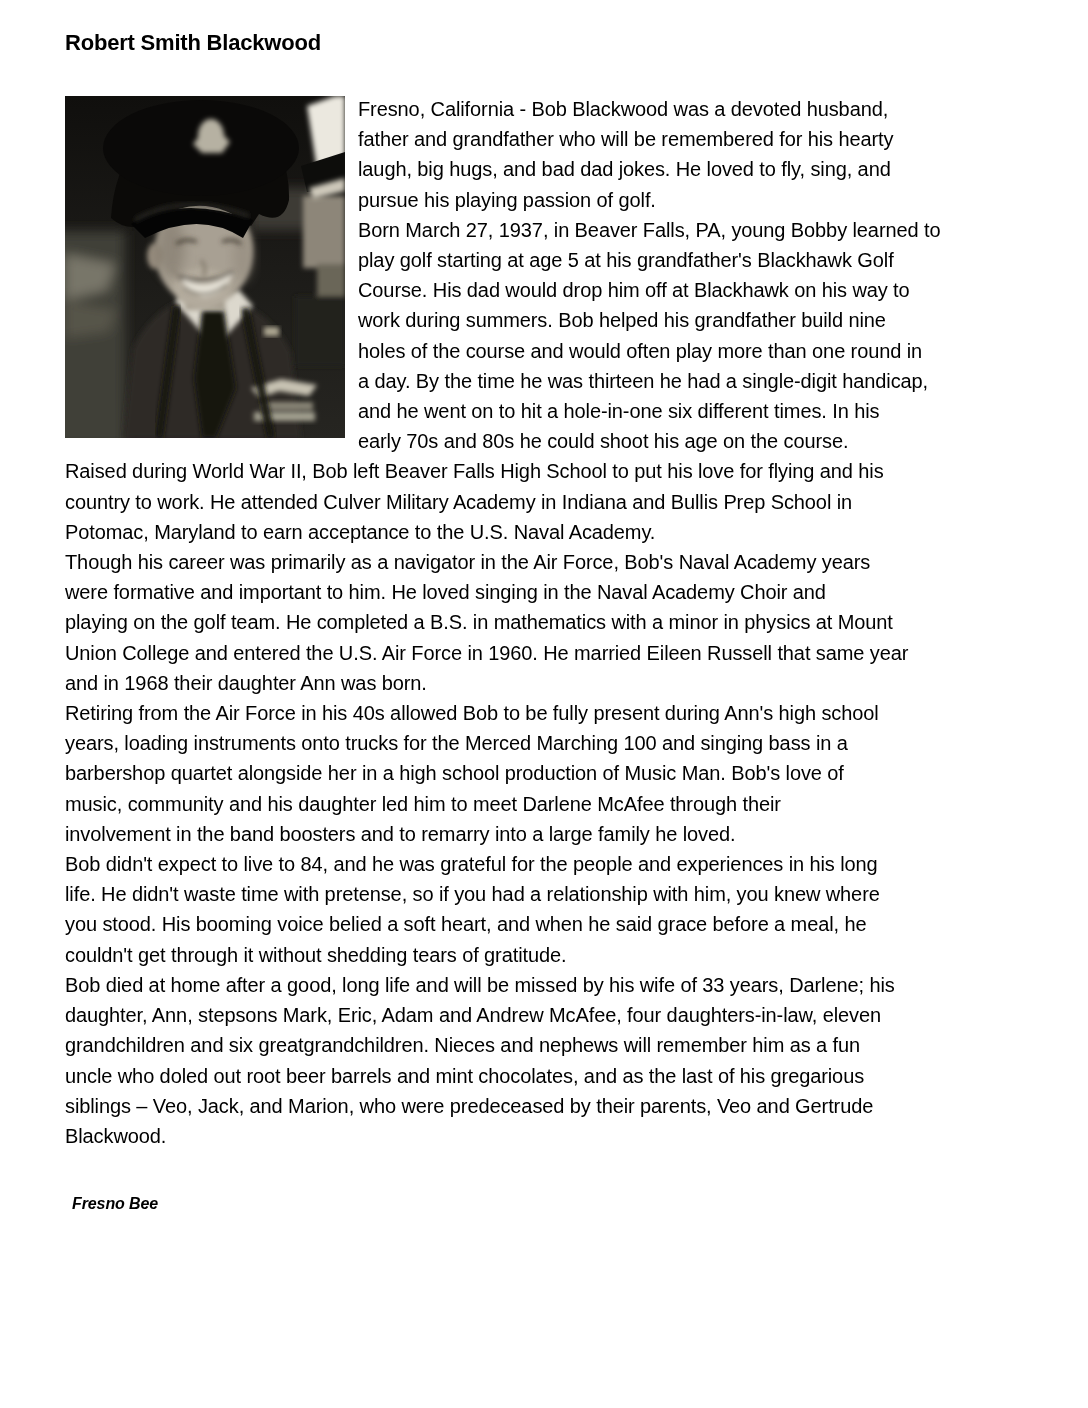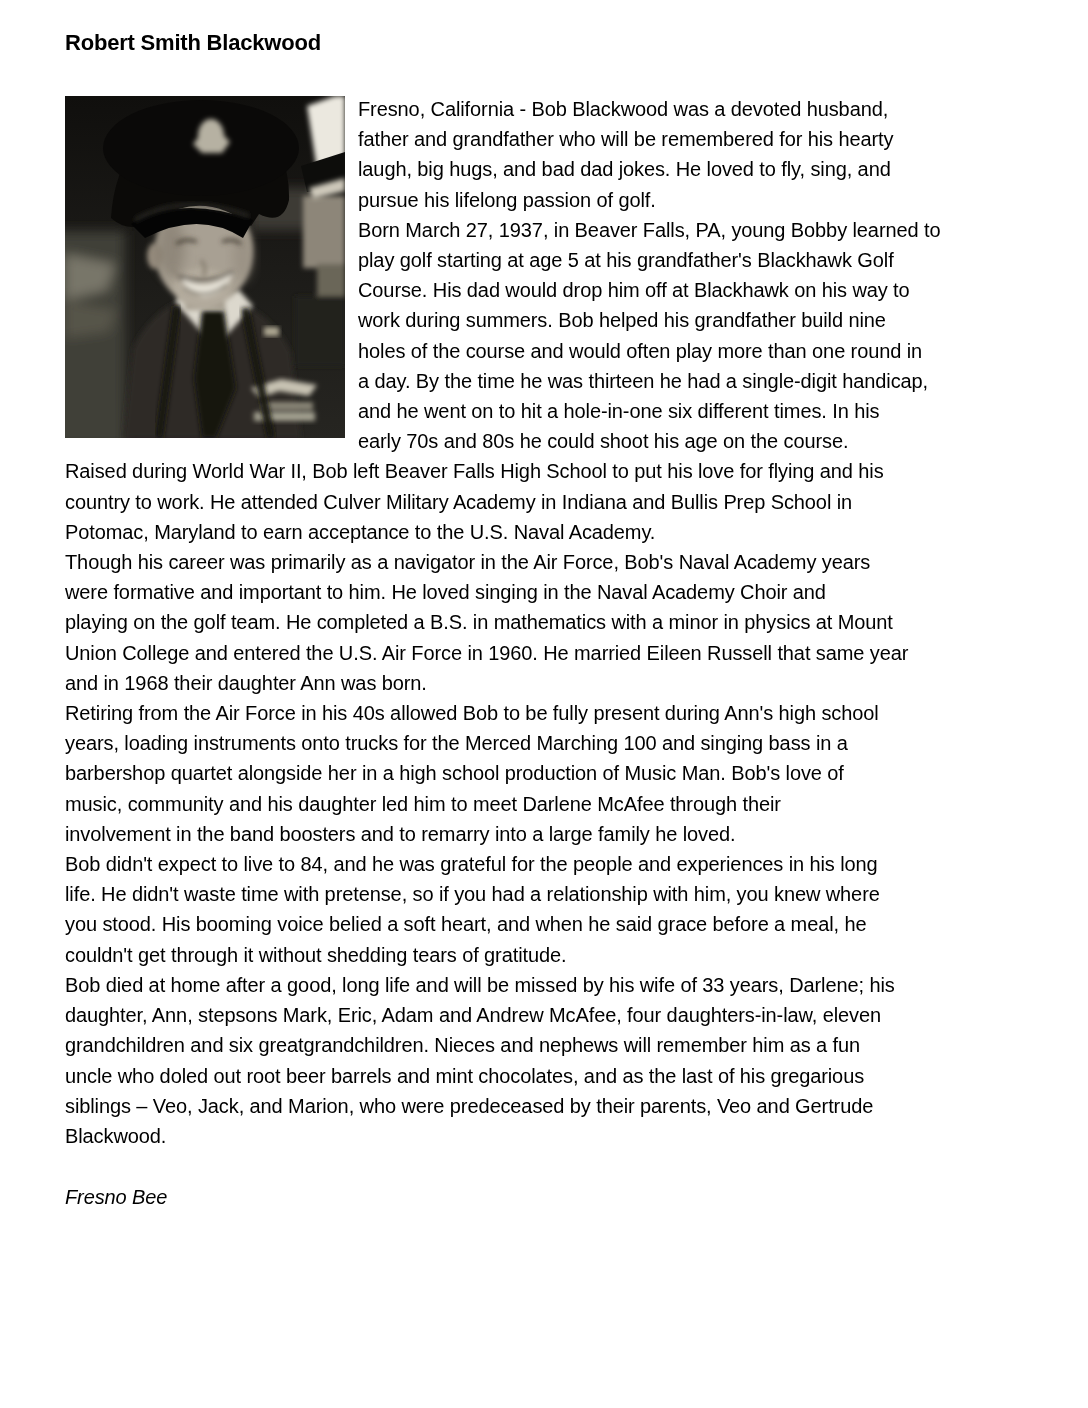--- a/index.html
+++ b/index.html
@@ -36,26 +36,26 @@
   figure.photo {
     float: left;
     width: 280px;
     height: 342px;
     margin: 2px 13px 10px 0;
     padding: 0;
     overflow: hidden;
   }
   figure.photo svg { display: block; width: 280px; height: 342px; }
   .attribution {
-    margin: 0;
+    margin: 7px;
     padding-top: 31px;
-    font-size: 20px;
+    font-size: 16px;
     line-height: 30px;
     font-style: italic;
-    font-weight: 400;
+    font-weight: 700;
     letter-spacing: -0.1px;
   }
 </style>
 </head>
 <body>
 
 <div class="page">
 
   <h1 class="doc-title">Robert Smith Blackwood</h1>
 
@@ -143,21 +143,21 @@
         </g>
 
         <path d="M112,210 L94,342" stroke="#14130e" stroke-width="8" fill="none" filter="url(#b1)"></path>
         <path d="M180,212 L206,342" stroke="#14130e" stroke-width="8" fill="none" filter="url(#b1)"></path>
       </svg>
     </figure>
 
     <p>Fresno, California - Bob Blackwood was a devoted husband,
 father and grandfather who will be remembered for his hearty
 laugh, big hugs, and bad dad jokes. He loved to fly, sing, and
-pursue his lifelong passion of golf.</p>
+pursue his playing passion of golf.</p>
     <p>Born March 27, 1937, in Beaver Falls, PA, young Bobby learned to
 play golf starting at age 5 at his grandfather's Blackhawk Golf
 Course. His dad would drop him off at Blackhawk on his way to
 work during summers. Bob helped his grandfather build nine
 holes of the course and would often play more than one round in
 a day. By the time he was thirteen he had a single-digit handicap,
 and he went on to hit a hole-in-one six different times. In his
 early 70s and 80s he could shoot his age on the course.</p>
     <p>Raised during World War II, Bob left Beaver Falls High School to put his love for flying and his
 country to work. He attended Culver Military Academy in Indiana and Bullis Prep School in

